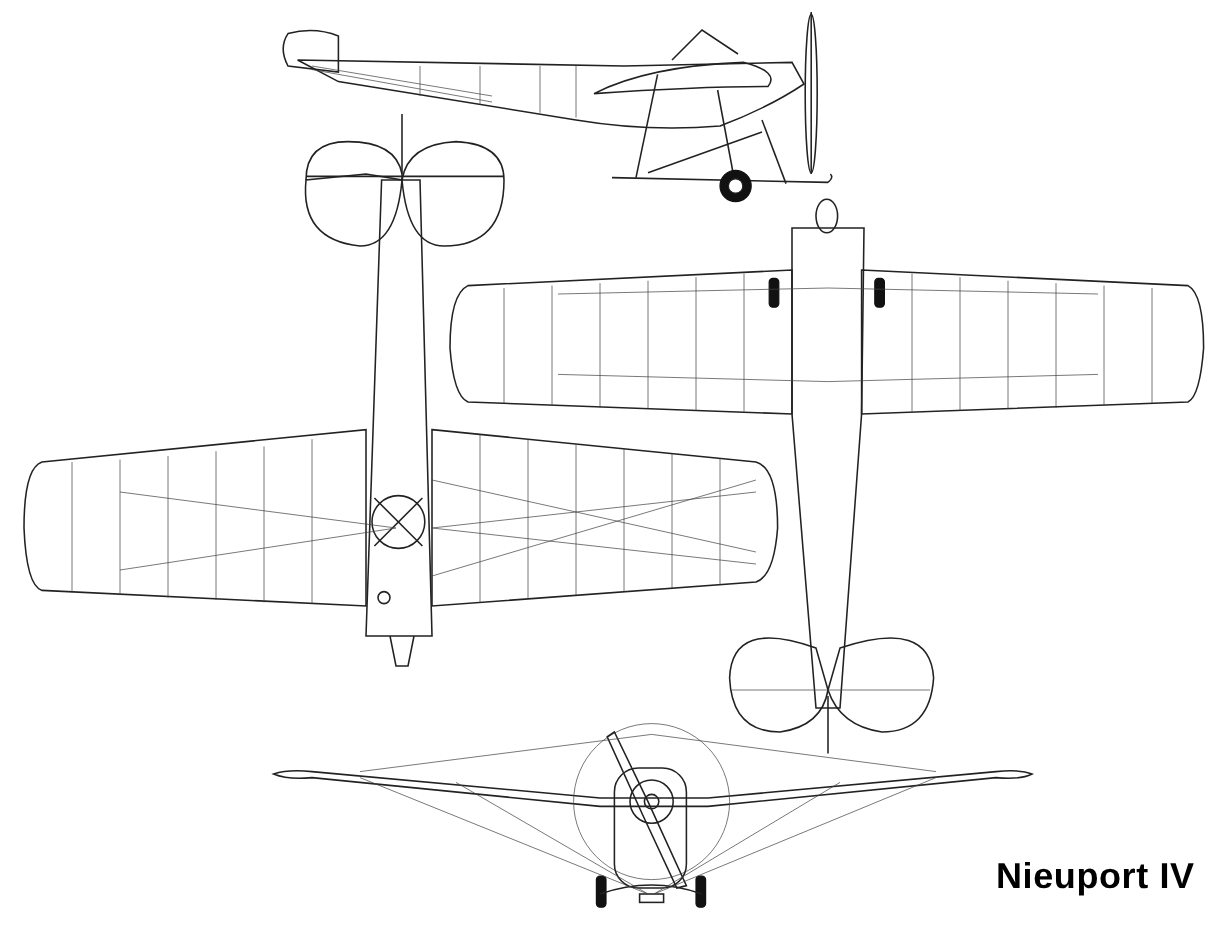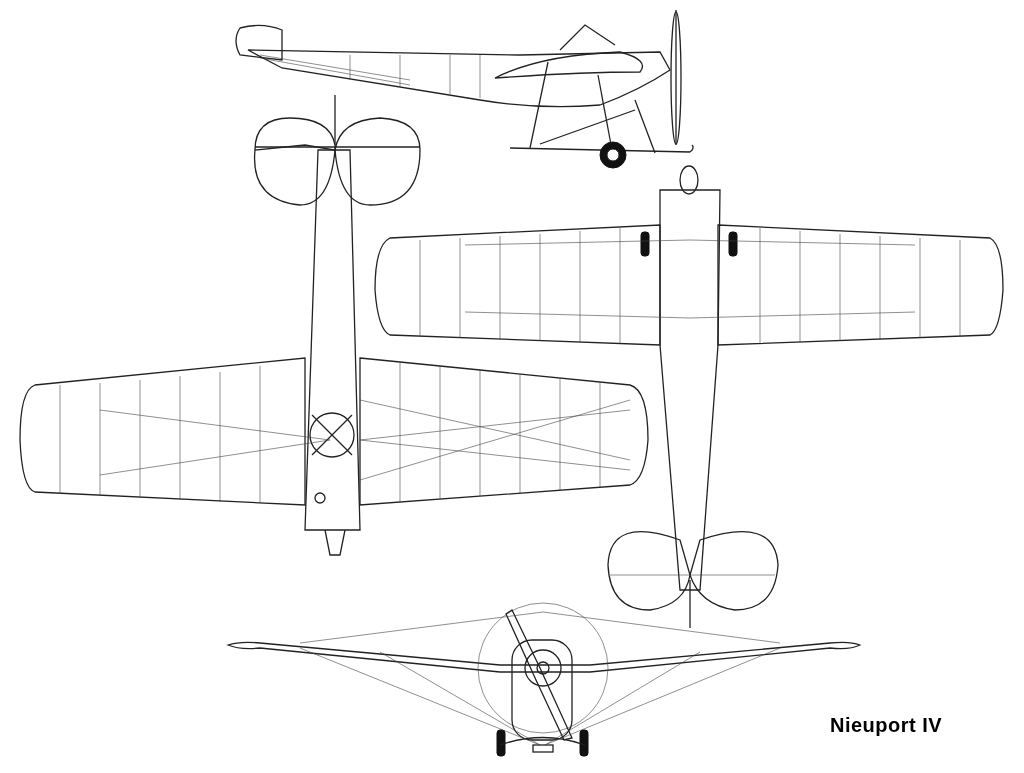--- a/index.html
+++ b/index.html
@@ -1,21 +1,21 @@
 <!DOCTYPE html>
 <html><head>
 <meta charset="utf-8">
 <style>
   html,body{margin:0;padding:0;background:#fff;}
   body{width:1024px;height:773px;position:relative;overflow:hidden;font-family:"Liberation Sans",sans-serif;}
   svg{position:absolute;left:0;top:0;}
   .ln{fill:none;stroke:#222;stroke-width:1.3;}
   .th{fill:none;stroke:#444;stroke-width:0.6;}
   .bk{fill:#111;stroke:#111;}
-  .title{position:absolute;left:830px;top:714px;font-size:20px;font-weight:bold;color:#000;letter-spacing:0.5px;}
+  .title{position:absolute;left:830px;top:714px;font-size:30px;font-weight:bold;color:#000;letter-spacing:0.5px;}
 </style>
 </head>
 <body>
 
 <svg width="1024" height="773" viewBox="0 0 1024 773">
 
   <g>
     <path class="ln" d="M240,28 Q232,40 240,55 L282,60 L282,30 Q262,22 240,28 Z"></path>
     <path class="ln" d="M248,50 L520,55 L660,52 L670,70 Q640,90 600,105 Q540,110 480,100 L282,68 Z"></path>
     <path class="ln" d="M495,78 Q540,55 620,52 Q650,60 640,72 Q580,72 495,78 Z"></path>

